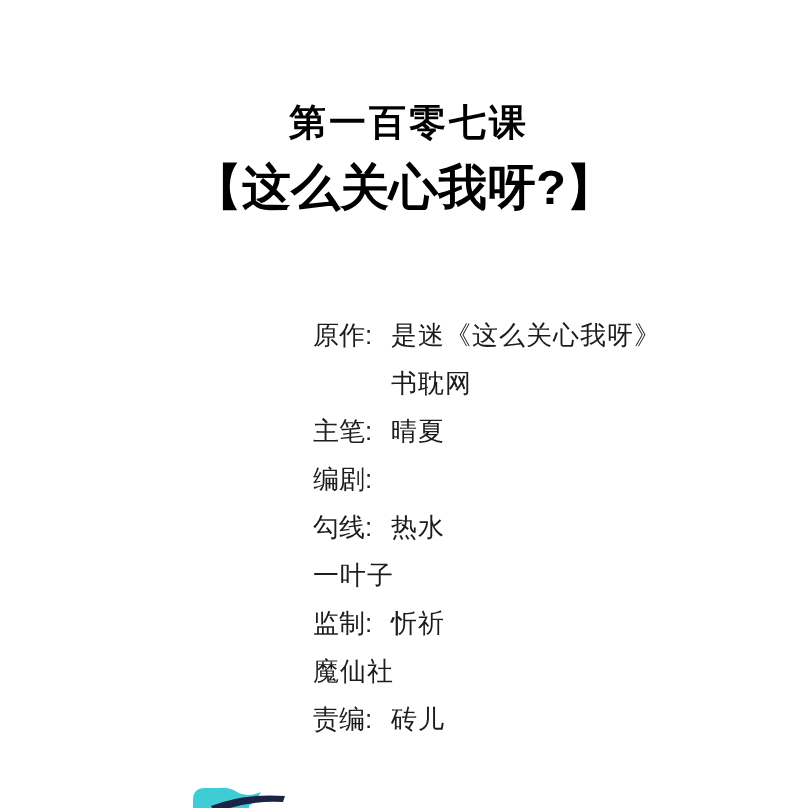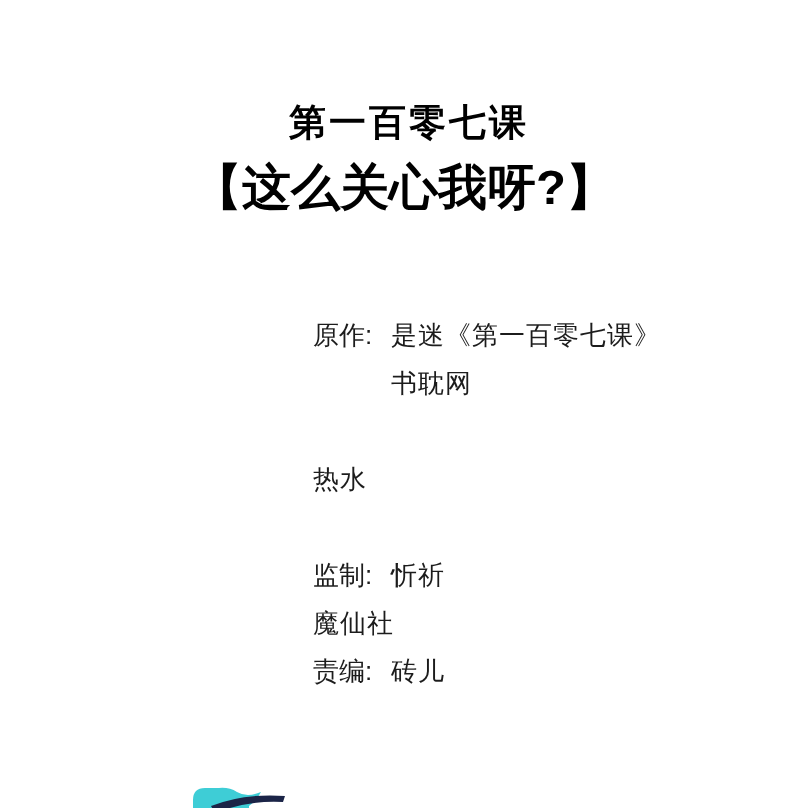--- a/index.html
+++ b/index.html
@@ -84,32 +84,39 @@
 
 <div class="page">
 
   <div class="chapter-title">第一百零七课</div>
 
   <div class="chapter-subtitle">【这么关心我呀?】</div>
 
   <div class="credits">
     <div class="credit-row">
       <span class="credit-label">原作:</span>
-      <span class="credit-value">是迷《第一百零七课》</span>
+      <span class="credit-value">是迷《这么关心我呀》</span>
     </div>
     <div class="credit-row">
       <span class="credit-label"></span>
       <span class="credit-value">书耽网</span>
     </div>
     <div class="credit-row">
+      <span class="credit-label">主笔:</span>
+      <span class="credit-value">晴夏</span>
     </div>
     <div class="credit-row">
+      <span class="credit-label">编剧:</span>
+    </div>
+    <div class="credit-row">
+      <span class="credit-label">勾线:</span>
       <span class="credit-value">热水</span>
     </div>
     <div class="credit-row">
+      <span class="credit-value">一叶子</span>
     </div>
     <div class="credit-row">
       <span class="credit-label">监制:</span>
       <span class="credit-value">忻祈</span>
     </div>
     <div class="credit-row">
       <span class="credit-value">魔仙社</span>
     </div>
     <div class="credit-row">
       <span class="credit-label">责编:</span>

